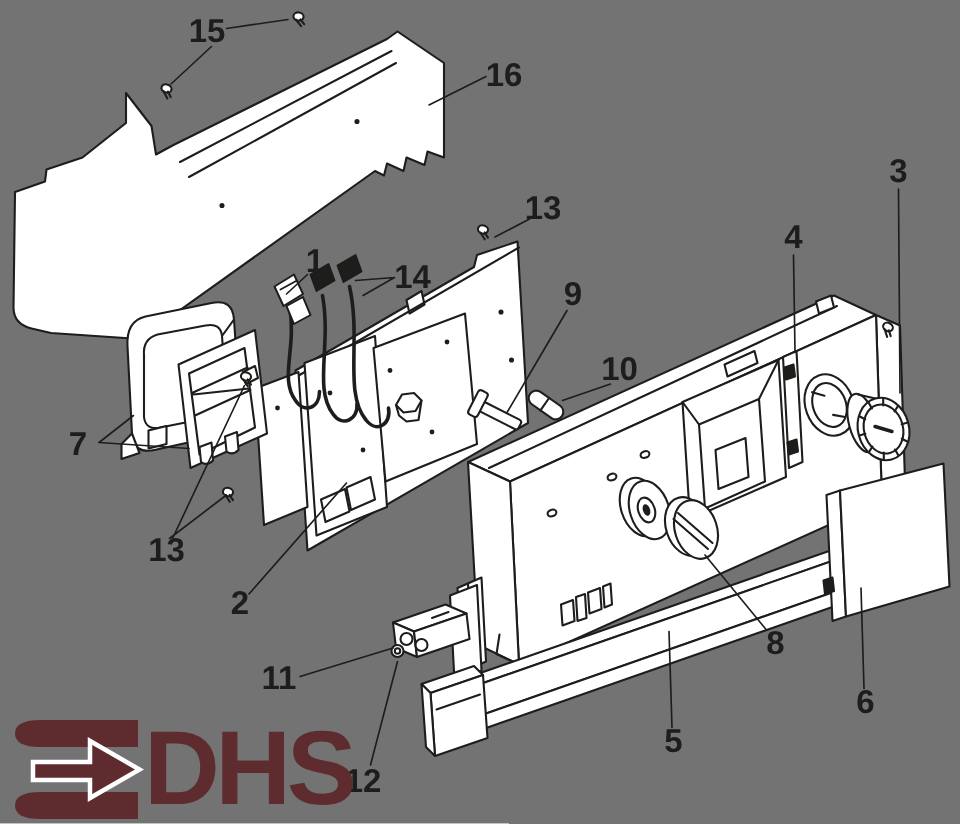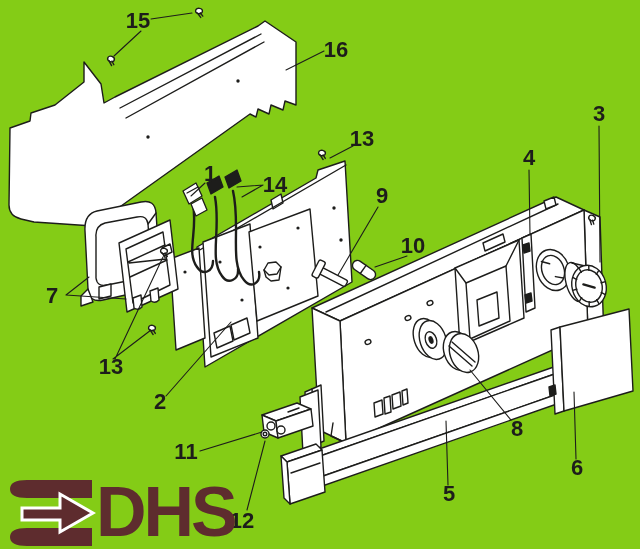--- a/index.html
+++ b/index.html
@@ -1,16 +1,16 @@
 <!DOCTYPE html>
 <html><head>
 <meta charset="utf-8">
 <style>
   html,body{margin:0;padding:0;background:#ffffff;}
-  .page{width:640px;height:549px;position:relative;background:#84cc16;overflow:hidden;}
+  .page{width:640px;height:549px;position:relative;background:#737373;overflow:hidden;}
   svg{display:block;}
   .callout{font-family:"Liberation Sans",sans-serif;font-weight:bold;font-size:22px;}
   .logo-text{font-family:"Liberation Sans",sans-serif;font-weight:bold;font-size:70px;letter-spacing:-3px;}
 </style>
 </head>
 <body>
 
 <div class="page">
 <svg width="640" height="549" viewBox="0 0 640 549">
 

